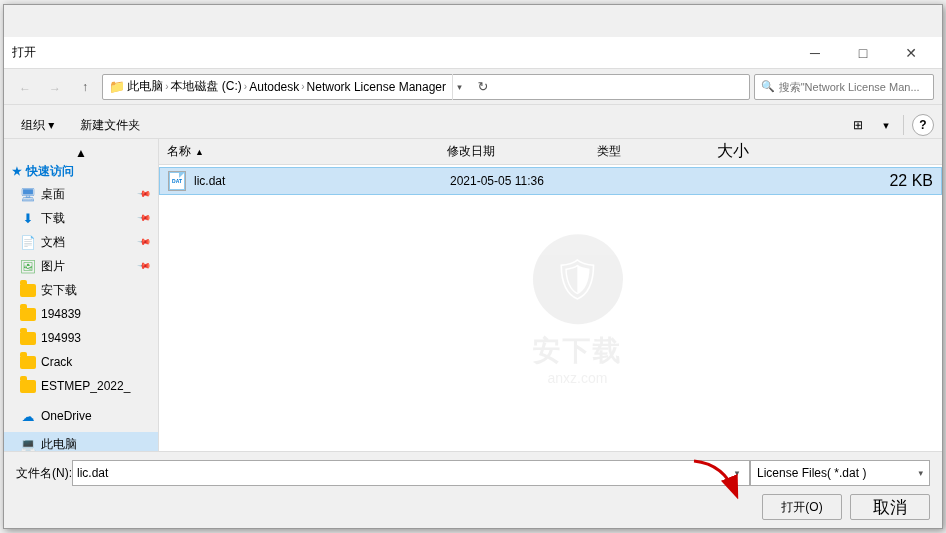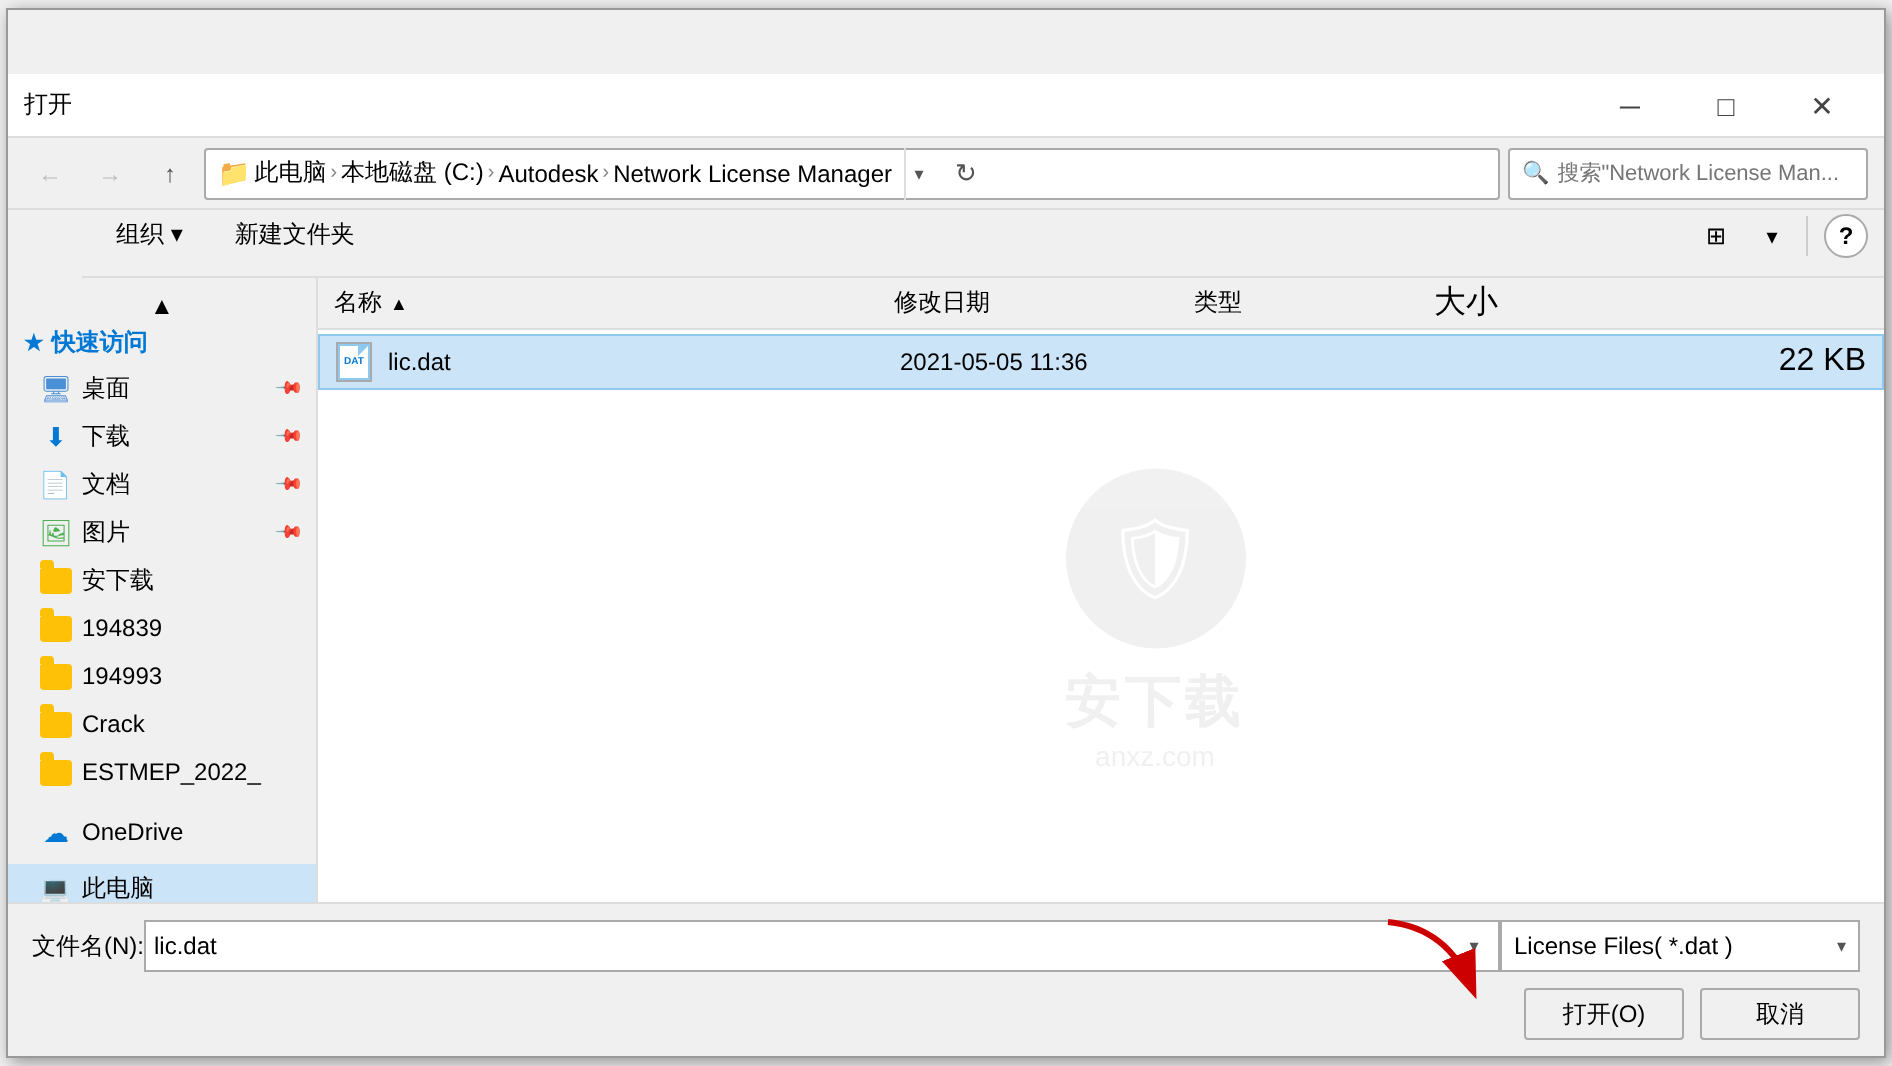--- a/index.html
+++ b/index.html
@@ -132,25 +132,24 @@
       font-size: 11px;
       color: #888;
       width: 100%;
       background: transparent;
     }
 
     .second-toolbar {
       background: #f0f0f0;
       height: 34px;
       display: flex;
-      align-items: flex-start;
+      align-items: flex-end;
       padding: 0 8px;
       gap: 8px;
       border-bottom: 1px solid #ddd;
-      margin-left: 37px;
     }
     .organize-btn {
       display: flex;
       align-items: center;
       gap: 3px;
       padding: 3px 8px;
       background: transparent;
       border: 1px solid transparent;
       cursor: pointer;
       font-size: 12px;
@@ -431,21 +430,21 @@
       justify-content: center;
       border-radius: 2px;
     }
 
     .cancel-btn {
       width: 80px;
       height: 26px;
       background: #f0f0f0;
       border: 1px solid #aaa;
       cursor: pointer;
-      font-size: 12px;
+      font-size: 17px;
       display: flex;
       align-items: center;
       justify-content: center;
       border-radius: 2px;
     }
 
     
     .folder-yellow {
       display: inline-block;
       width: 16px;

